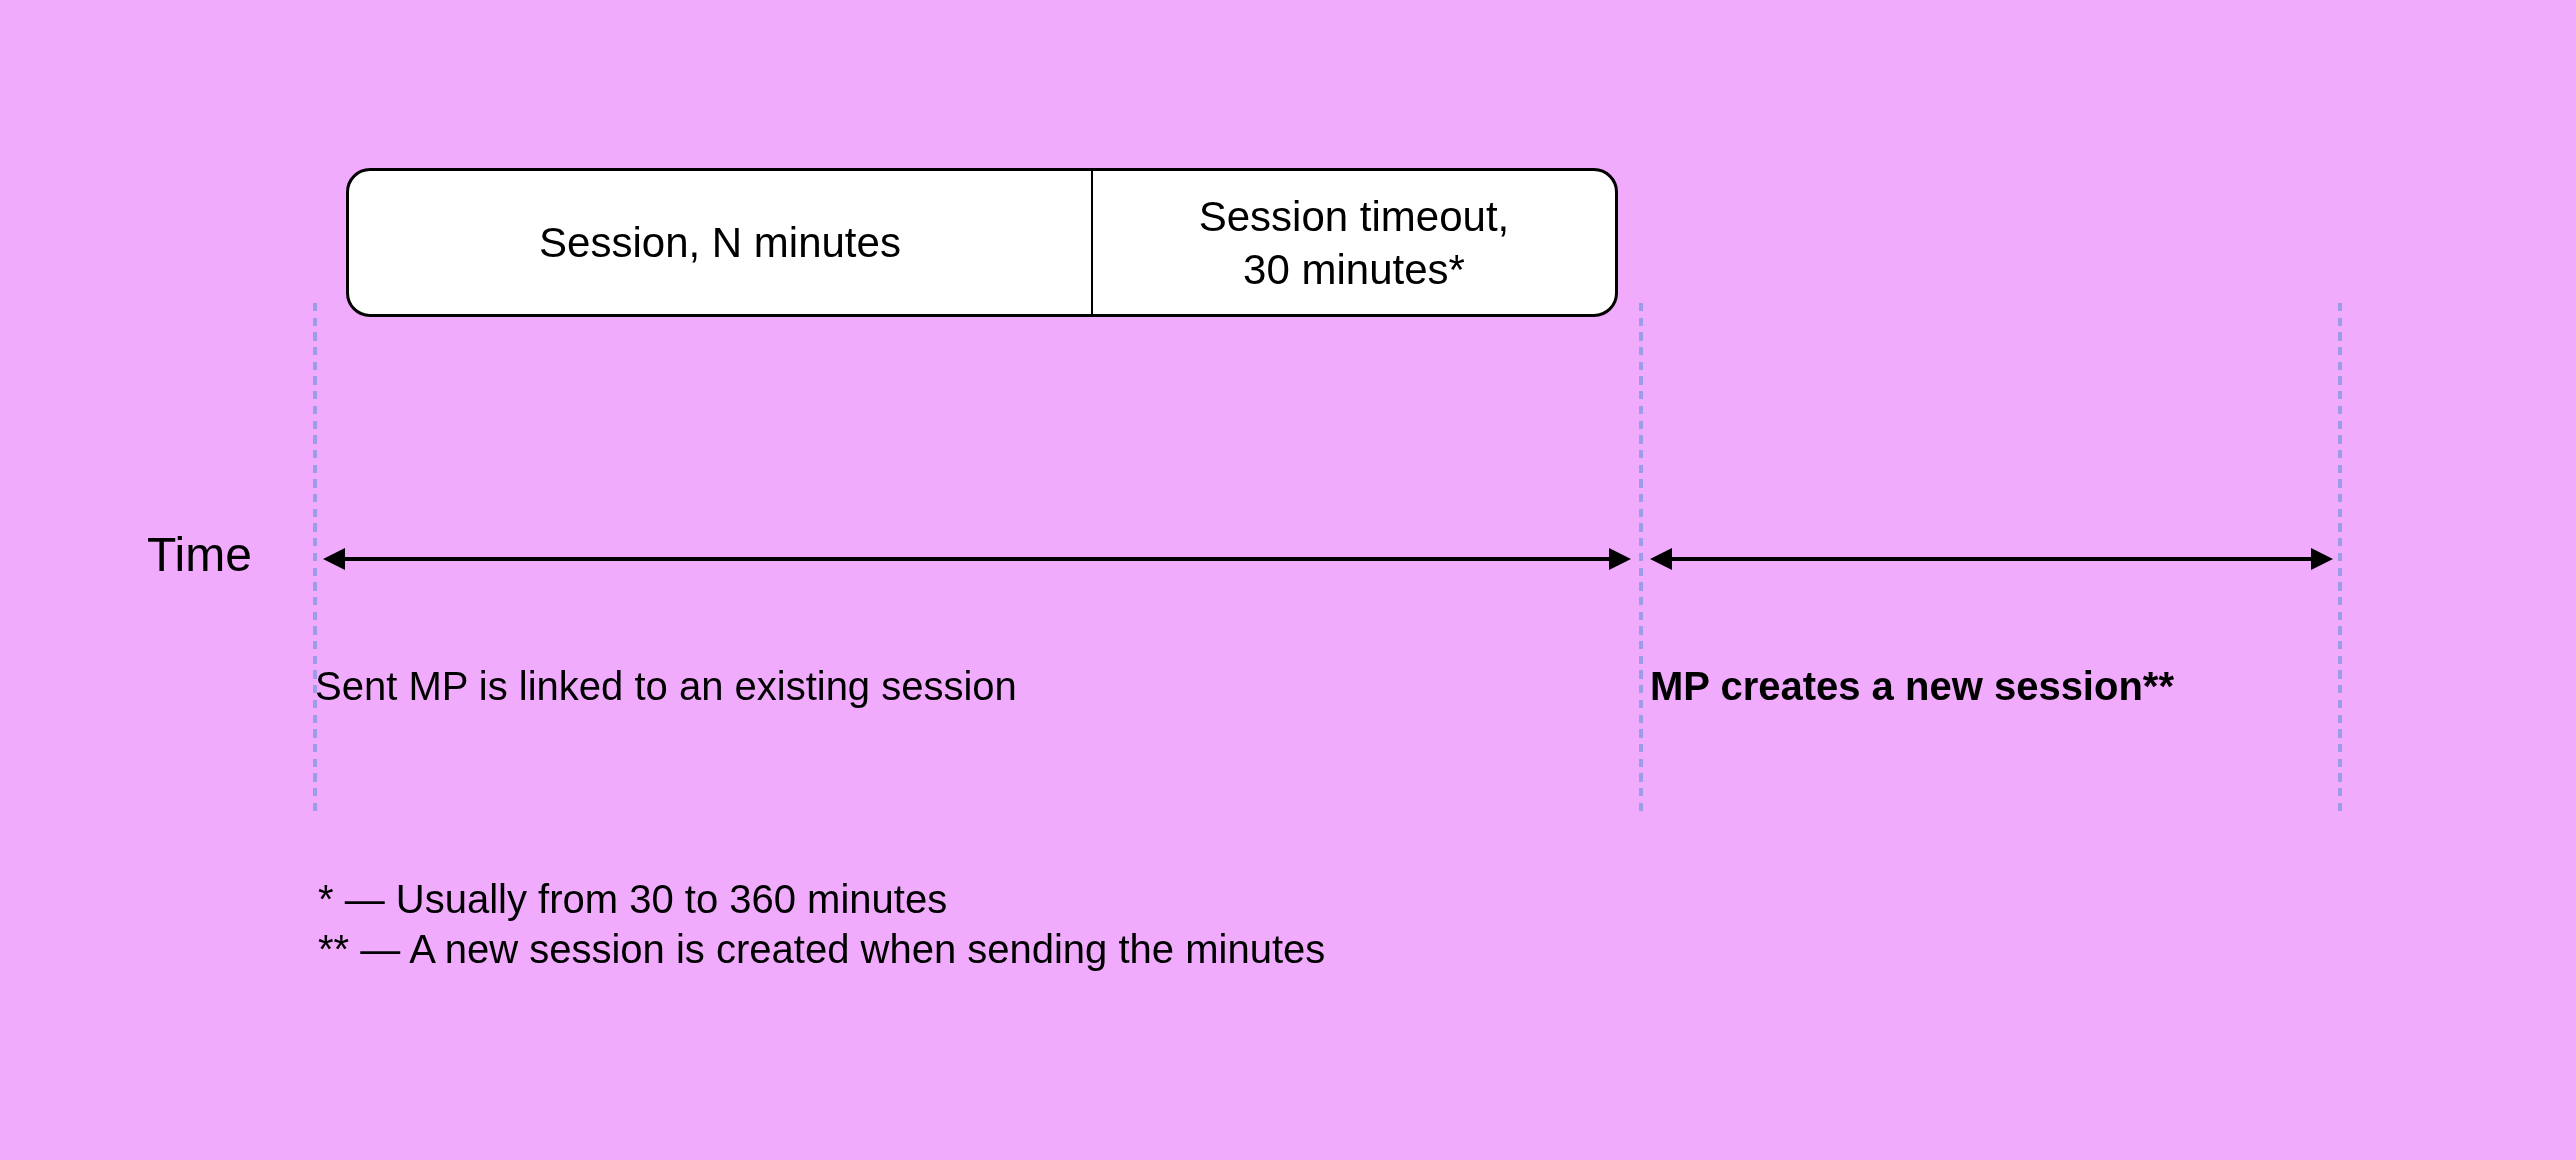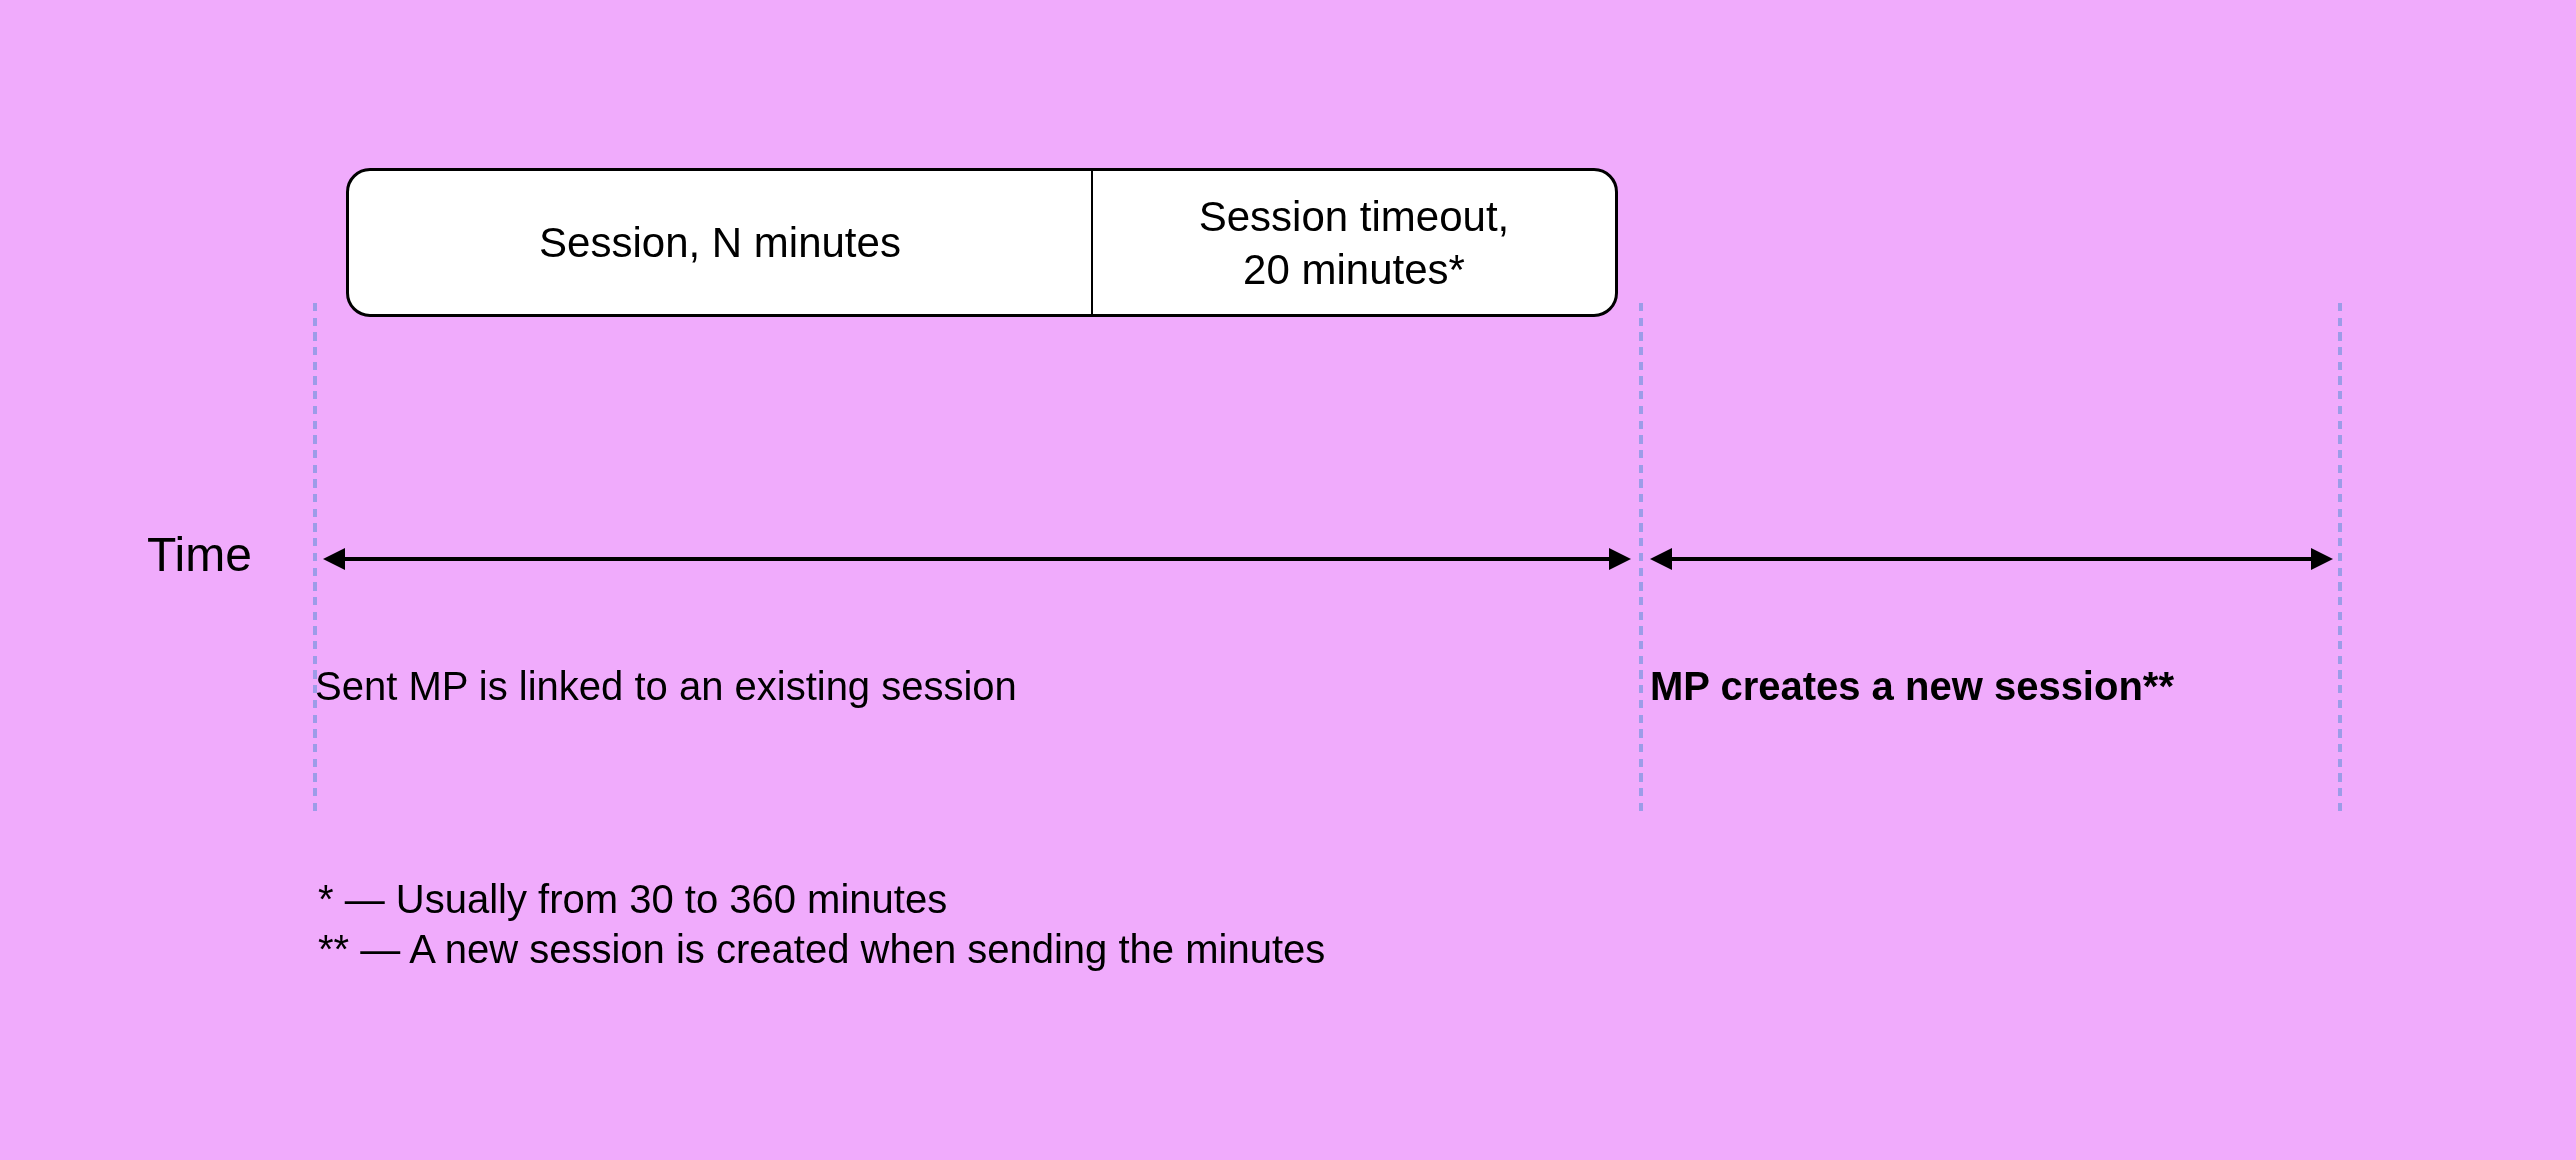--- a/index.html
+++ b/index.html
@@ -114,21 +114,21 @@
 <body>
 
 <div class="canvas">
 
   <div class="session-box">
     <div class="cell cell-1">
       <span>Session, N minutes</span>
     </div>
     <div class="cell cell-2">
       <span>Session timeout,</span>
-      <span>20 minutes*</span>
+      <span>30 minutes*</span>
     </div>
   </div>
 
   <div class="dashed-line d1"></div>
   <div class="dashed-line d2"></div>
   <div class="dashed-line d3"></div>
 
   <div class="time-label">Time</div>
 
   <div class="arrow a1">

